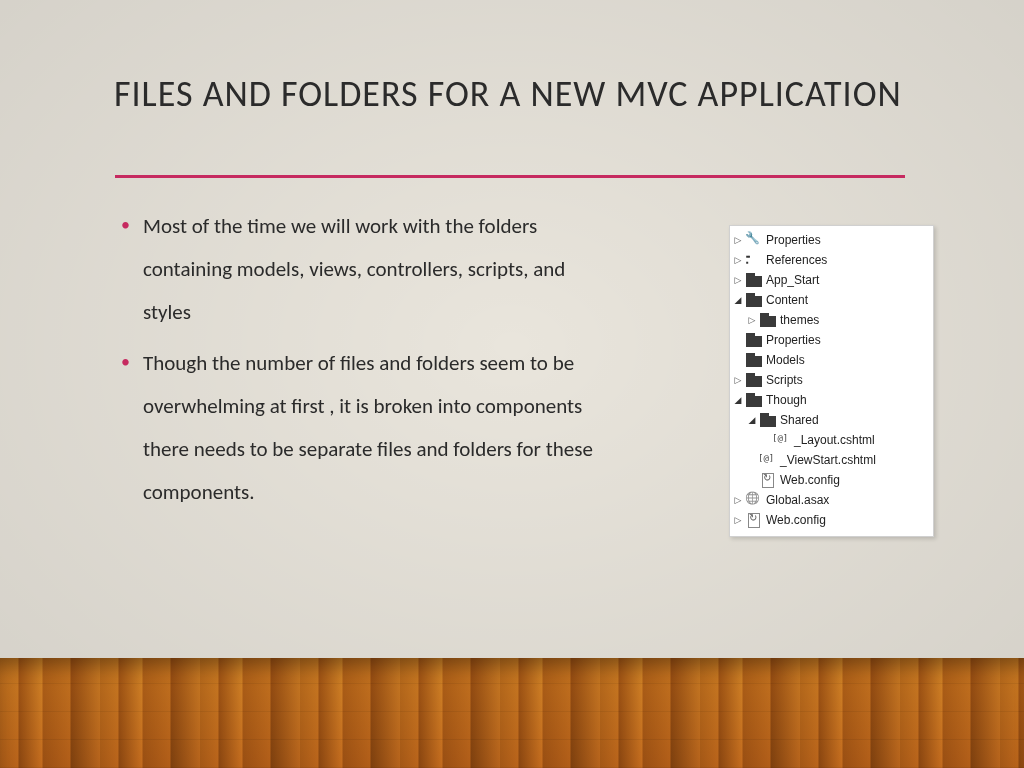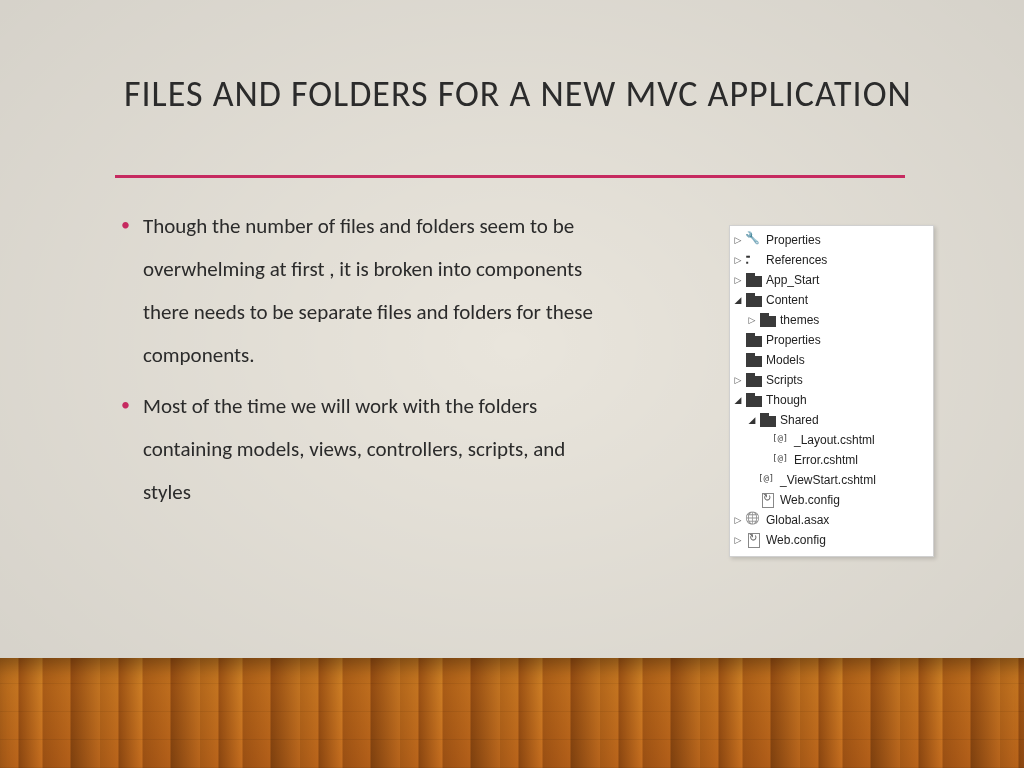--- a/index.html
+++ b/index.html
@@ -19,21 +19,21 @@
       linear-gradient(#9a6f37, #7e5a2b);
     background-blend-mode: overlay, normal;
     box-shadow: inset 0 18px 18px -10px rgba(0,0,0,0.35);
   }
   .floor::before {
     content: ""; position: absolute; inset: 0;
     background: repeating-linear-gradient(0deg, rgba(0,0,0,0.18) 0 1px, transparent 1px 28px);
     opacity: .35;
   }
   .title {
-    position: absolute; left: 124px; top: 72px; width: 790px;
+    position: absolute; left: 114px; top: 72px; width: 790px;
     font-size: 36px; letter-spacing: 1px; font-weight: 400;
     color: #2b2b2b; line-height: 1.25;
   }
   .hr {
     position: absolute; left: 115px; top: 175px; width: 790px; height: 3px;
     background: #c62a60;
   }
   .body {
     position: absolute; left: 115px; top: 205px; width: 500px;
     color: #2b2b2b; font-size: 21px; line-height: 2.05;
@@ -101,22 +101,22 @@
 </style>
 </head>
 <body>
 
 <div class="slide">
   <div class="title">FILES AND FOLDERS FOR A NEW MVC APPLICATION</div>
   <div class="hr"></div>
 
   <div class="body">
     <ul>
+      <li>Most of the time we will work with the folders containing models, views, controllers, scripts, and styles</li>
       <li>Though the number of files and folders seem to be overwhelming at first , it is broken into components there needs to be separate files and folders for these components.</li>
-      <li>Most of the time we will work with the folders containing models, views, controllers, scripts, and styles</li>
     </ul>
   </div>
 
   <div class="panel" id="tree-panel">
       <div class="row">
         <span class="tw">▷</span>
         <span class="ico wrench"></span>
         <span class="lbl">Properties</span>
       </div>
       <div class="row">
@@ -168,27 +168,20 @@
       </div>
       <div class="row">
         <span class="ind"></span>
         <span class="ind"></span>
         <span class="tw blank">▷</span>
         <span class="ico cshtml"></span>
         <span class="lbl">_Layout.cshtml</span>
       </div>
       <div class="row">
         <span class="ind"></span>
-        <span class="ind"></span>
-        <span class="tw blank">▷</span>
-        <span class="ico cshtml"></span>
-        <span class="lbl">Error.cshtml</span>
-      </div>
-      <div class="row">
-        <span class="ind"></span>
         <span class="tw blank">▷</span>
         <span class="ico cshtml"></span>
         <span class="lbl">_ViewStart.cshtml</span>
       </div>
       <div class="row">
         <span class="ind"></span>
         <span class="tw blank">▷</span>
         <span class="ico cfg"></span>
         <span class="lbl">Web.config</span>
       </div>

